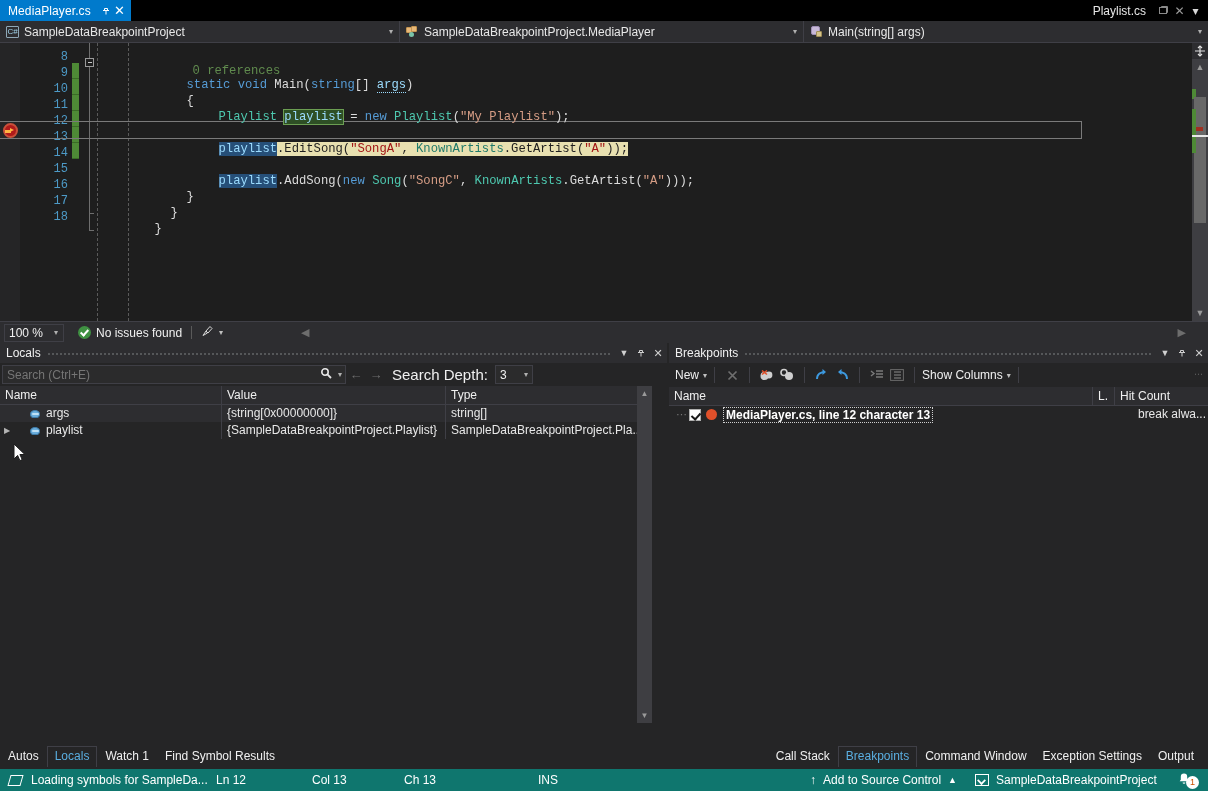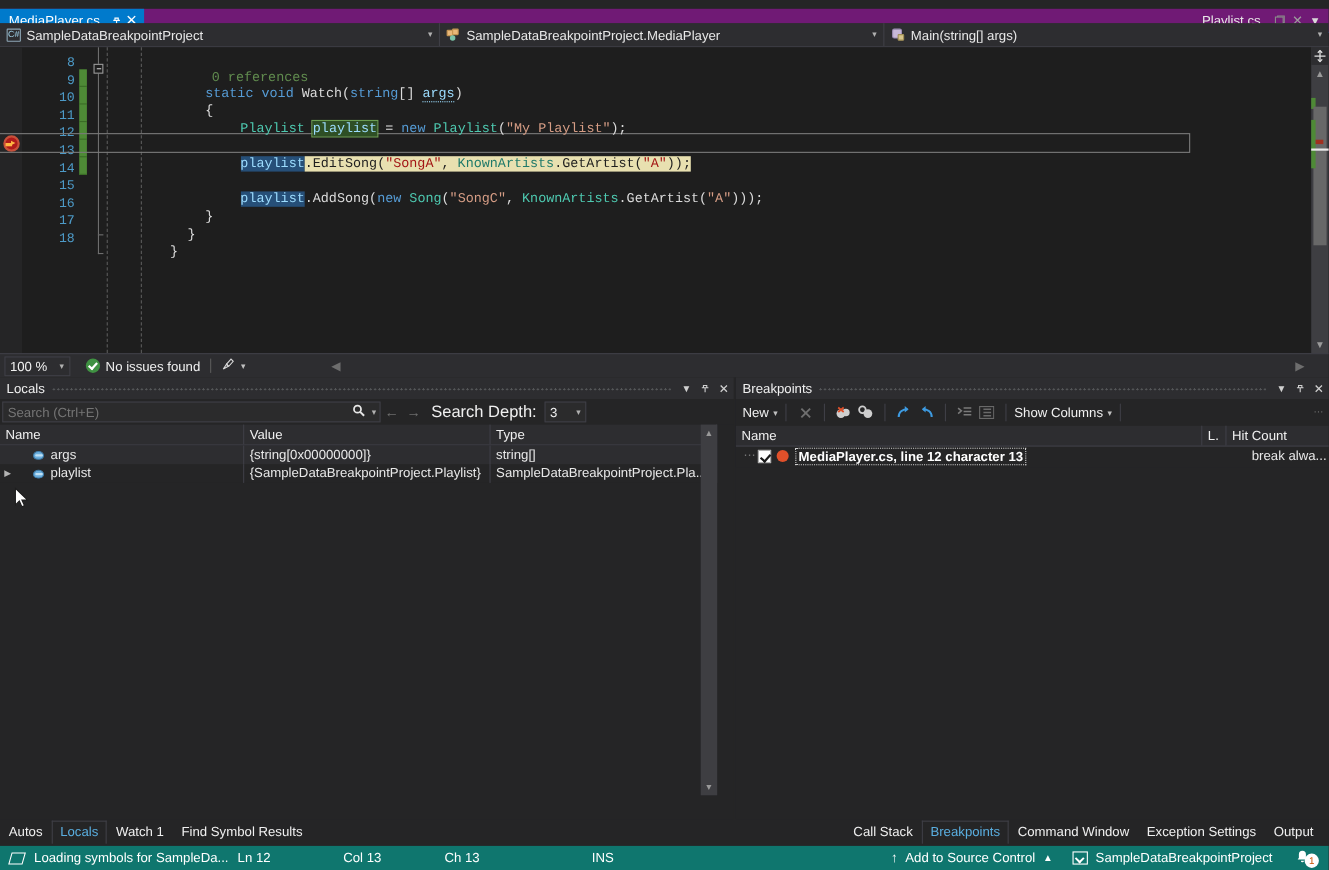--- a/index.html
+++ b/index.html
@@ -13,22 +13,22 @@
     font-family: "Liberation Sans", sans-serif;
     font-size: 12px;
     color: #f1f1f1;
     position: relative;
     -webkit-font-smoothing: antialiased;
   }
   .app { position: relative; width: 1208px; height: 791px; background:#252526; }
 
   
   .tabrow {
-    position: absolute; left:0; top:8px; width:1208px; height:21px;
-    background:#701a75;
+    position: absolute; left:0; top:0; width:1208px; height:21px;
+    background:#000000;
     border-bottom:1px solid #007acc;
   }
   .tab-active {
     position:absolute; left:0; top:0; height:21px;
     background:#007acc; color:#ffffff;
     display:flex; align-items:center;
     padding:0 6px 0 8px; box-sizing:border-box;
     font-size:12px;
   }
   .tab-active .tab-label { margin-right:8px; letter-spacing:0.1px;}
@@ -498,21 +498,21 @@
     <div class="guide g2"></div>
 
     <div class="current-line"></div>
 
     <div class="codearea">
       <div class="cline" style="top:4px; left:34px;">
         <span class="t-cmt">0 references</span>
       </div>
 
       <div class="cline" style="top:18px; left:28px;">
-        <span class="t-kw">static</span><span class="t-plain"> </span><span class="t-kw">void</span><span class="t-plain"> </span><span class="t-mtd">Watch</span><span class="t-plain">(</span><span class="t-kw">string</span><span class="t-plain">[] </span><span class="t-param">args</span><span class="t-plain">)</span>
+        <span class="t-kw">static</span><span class="t-plain"> </span><span class="t-kw">void</span><span class="t-plain"> </span><span class="t-mtd">Main</span><span class="t-plain">(</span><span class="t-kw">string</span><span class="t-plain">[] </span><span class="t-param">args</span><span class="t-plain">)</span>
       </div>
 
       <div class="cline" style="top:34px; left:28px;">
         <span class="t-plain">{</span>
       </div>
 
       <div class="cline" style="top:50px; left:60px;">
         <span class="t-type">Playlist</span><span class="t-plain"> </span><span class="hl-def">playlist</span><span class="t-plain"> = </span><span class="t-kw">new</span><span class="t-plain"> </span><span class="t-type">Playlist</span><span class="t-plain">(</span><span class="t-str">"My Playlist"</span><span class="t-plain">);</span>
       </div>
 

